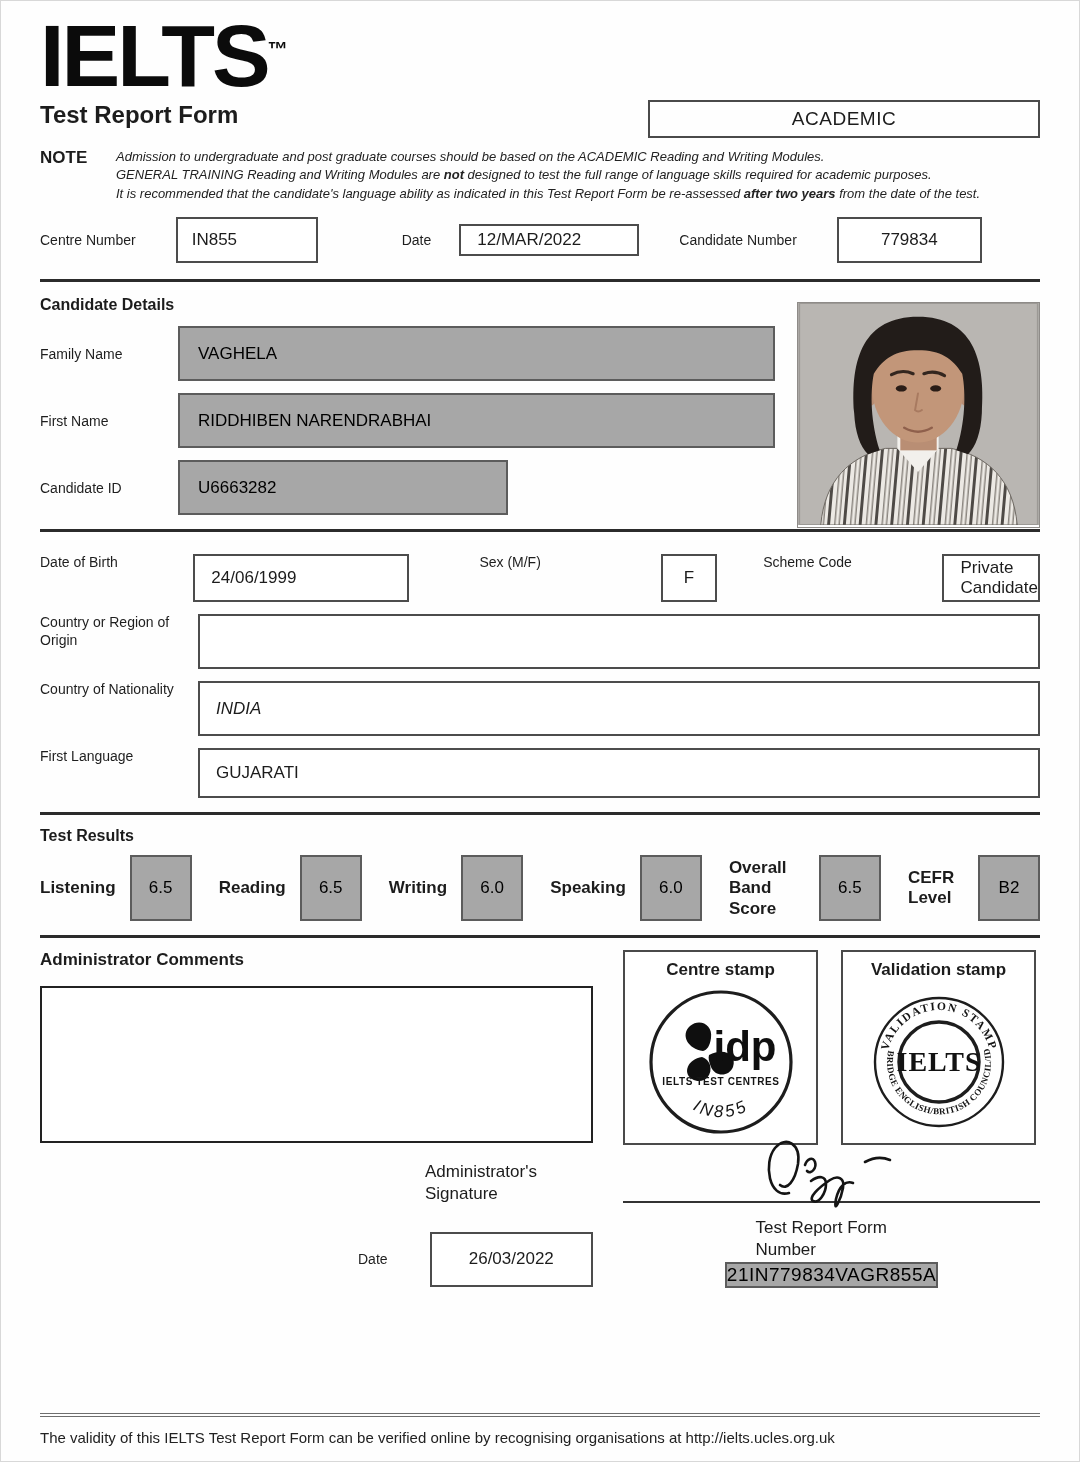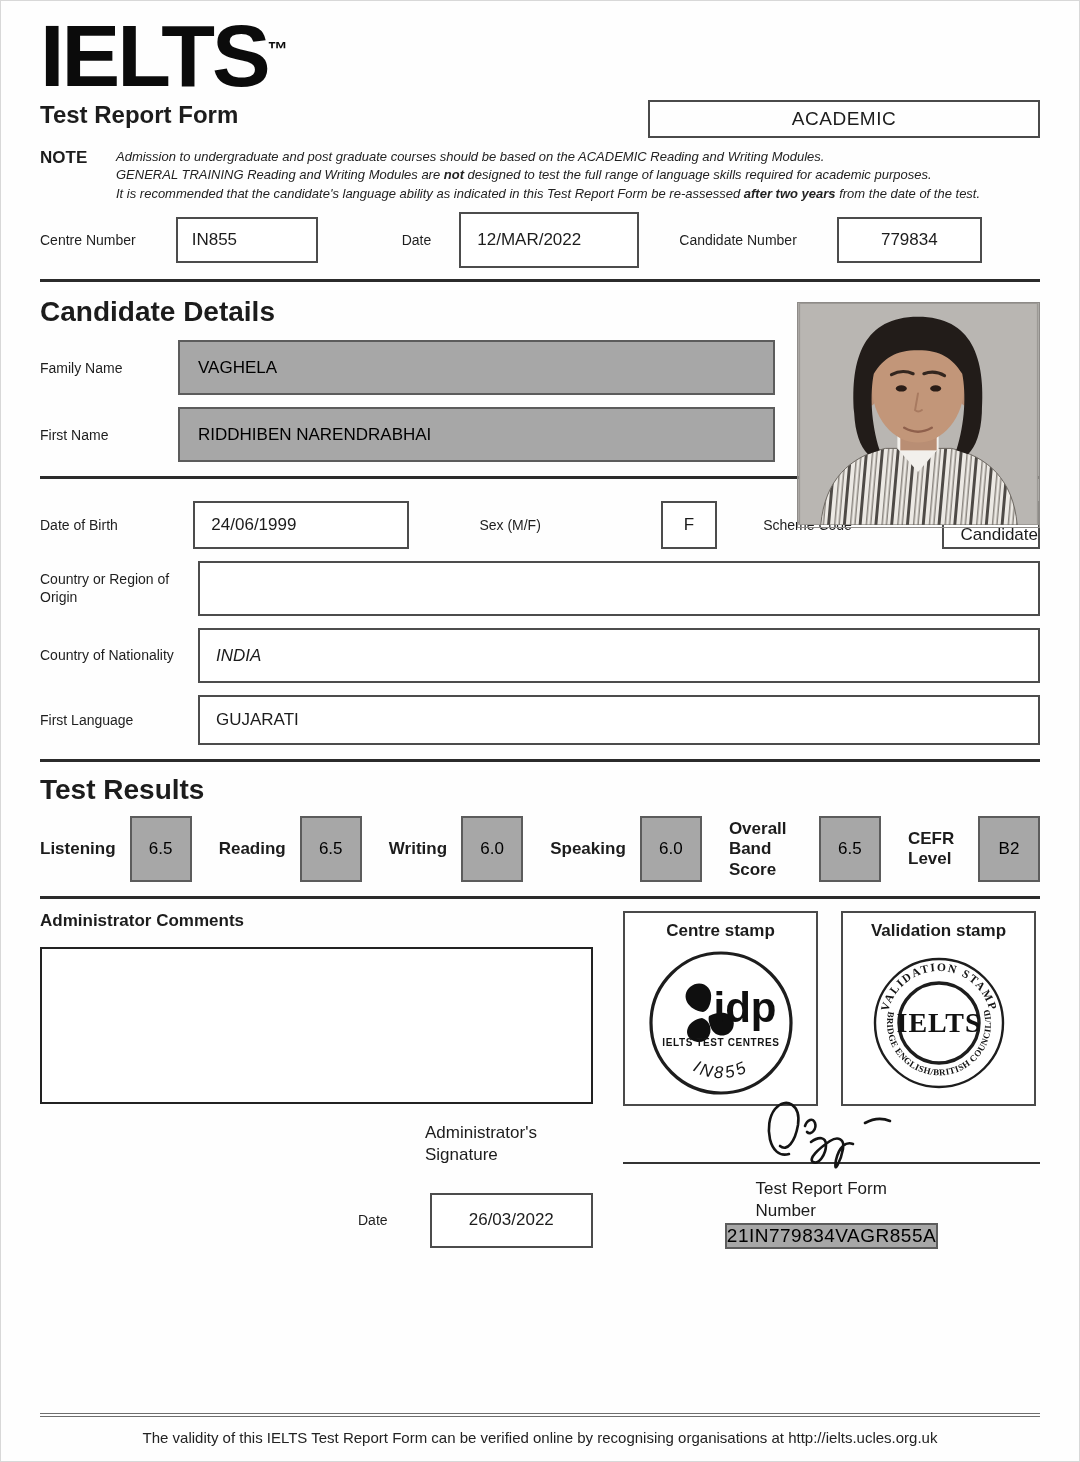--- a/index.html
+++ b/index.html
@@ -23,38 +23,38 @@
   
   .note { display:flex; gap:16px; margin-top:10px; }
   .note-label { font-size:17px; font-weight:bold; flex:0 0 60px; }
   .note-lines { font-size:13px; font-style:italic; line-height:1.42; color:#222; }
   .note-lines b { font-weight:bold; }
   
   .lbl { font-size:14px; color:#1e1e1e; }
   .wbox { border:2px solid #4c4c4c; background:#fff; display:flex; align-items:center; font-size:17px; }
   .gbox { border:2px solid #5c5c5c; background:#a7a7a7; display:flex; align-items:center; font-size:17px; color:#000000; }
   .divider { border-top:3px solid #2b2b2b; margin-top:14px; }
-  .sec-head { font-size:28px; font-weight:bold; }
+  .sec-head { font-size:16px; font-weight:bold; }
   
   .top-row { display:flex; align-items:center; margin-top:12px; height:50px; }
   .b-centre { width:142px; height:46px; padding-left:14px; margin-left:40px; }
   .lbl-date { margin-left:84px; }
-  .b-date { width:180px; height:56px; padding-left:16px; margin-left:28px; }
+  .b-date { width:180px; height:32px; padding-left:16px; margin-left:28px; }
   .lbl-cand { margin-left:40px; }
   .b-cand { width:145px; height:46px; justify-content:center; margin-left:40px; }
   
   .cand-section { position:relative; padding-top:14px; }
   .cd-row { display:flex; align-items:center; margin-top:12px; }
   .cd-row .lbl { width:138px; }
   .g-name { width:597px; height:55px; padding-left:18px; }
   .g-id   { width:330px; height:55px; padding-left:18px; }
   .photo { position:absolute; top:20px; right:0; width:243px; height:226px; border:1px solid #8e8b88; }
   
   .pi-section { padding-top:10px; }
-  .pi-row { display:flex; align-items:center; margin-top:12px; }
+  .pi-row { display:flex; margin-top:12px; }
   .pi-row .lbl { width:158px; line-height:1.25; }
   .b-dob { width:222px; height:48px; padding-left:16px; }
   .lbl-sex { margin-left:70px; width:auto; }
   .b-sex { width:58px; height:48px; justify-content:center; margin-left:28px; }
   .lbl-scheme { margin-left:46px; width:auto; }
   .b-scheme { flex:1; height:48px; padding-left:16px; margin-left:26px; }
   .b-wide { flex:1; height:55px; padding-left:16px;font-style:italic; }
   .b-lang { flex:1; height:50px; padding-left:16px; }
   
   .tr-section { padding-top:12px; }
@@ -80,21 +80,21 @@
   .stamp-box svg { display:block; margin:2px auto 0; }
   .sig-area { height:56px; position:relative; }
   .sig-area svg { position:absolute; left:128px; top:-8px; }
   .sig-line { border-top:2px solid #333; }
   .trf-row { display:flex; align-items:center; margin-top:14px;flex-direction:column; }
   .trf-lbl { font-size:17px; line-height:1.3; width:152px; }
   .trf-box { flex:1; height:62px; justify-content:center; font-size:19px; letter-spacing:.5px; }
   
   .footer { position:absolute; left:40px; right:40px; bottom:16px; }
   .footer-line { border-top:4px double #6e6e6e; }
-  .footer-text { text-align:center; font-size:15px; margin-top:12px; color:#222; }
+  .footer-text { font-size:15px; margin-top:12px; color:#222; }
 </style>
 </head>
 <body>
 
 <div class="page">
 
   <div class="header">
     <div>
       <div class="ielts-logo"><span>IELTS</span><sup>™</sup></div>
       <div class="form-subtitle">Test Report Form</div>
@@ -123,20 +123,24 @@
 
   <div class="cand-section">
     <div class="sec-head">Candidate Details</div>
     <div class="cd-row">
       <span class="lbl">Family Name</span>
       <div class="gbox g-name">VAGHELA</div>
     </div>
     <div class="cd-row">
       <span class="lbl">First Name</span>
       <div class="gbox g-name">RIDDHIBEN NARENDRABHAI</div>
+    </div>
+    <div class="cd-row">
+      <span class="lbl">Candidate ID</span>
+      <div class="gbox g-id">U6663282</div>
     </div>
 
     <div class="photo">
       <svg width="241" height="222" viewBox="0 0 243 226" xmlns="http://www.w3.org/2000/svg">
         <defs>
           <pattern id="shirt" width="16" height="16" patternUnits="userSpaceOnUse" patternTransform="rotate(5)">
             <rect width="16" height="16" fill="#ece9e4"></rect>
             <rect x="0" width="3" height="16" fill="#4e4a46"></rect>
             <rect x="7" width="1.5" height="16" fill="#8a857f"></rect>
             <rect x="11.5" width="1.5" height="16" fill="#8a857f"></rect>

